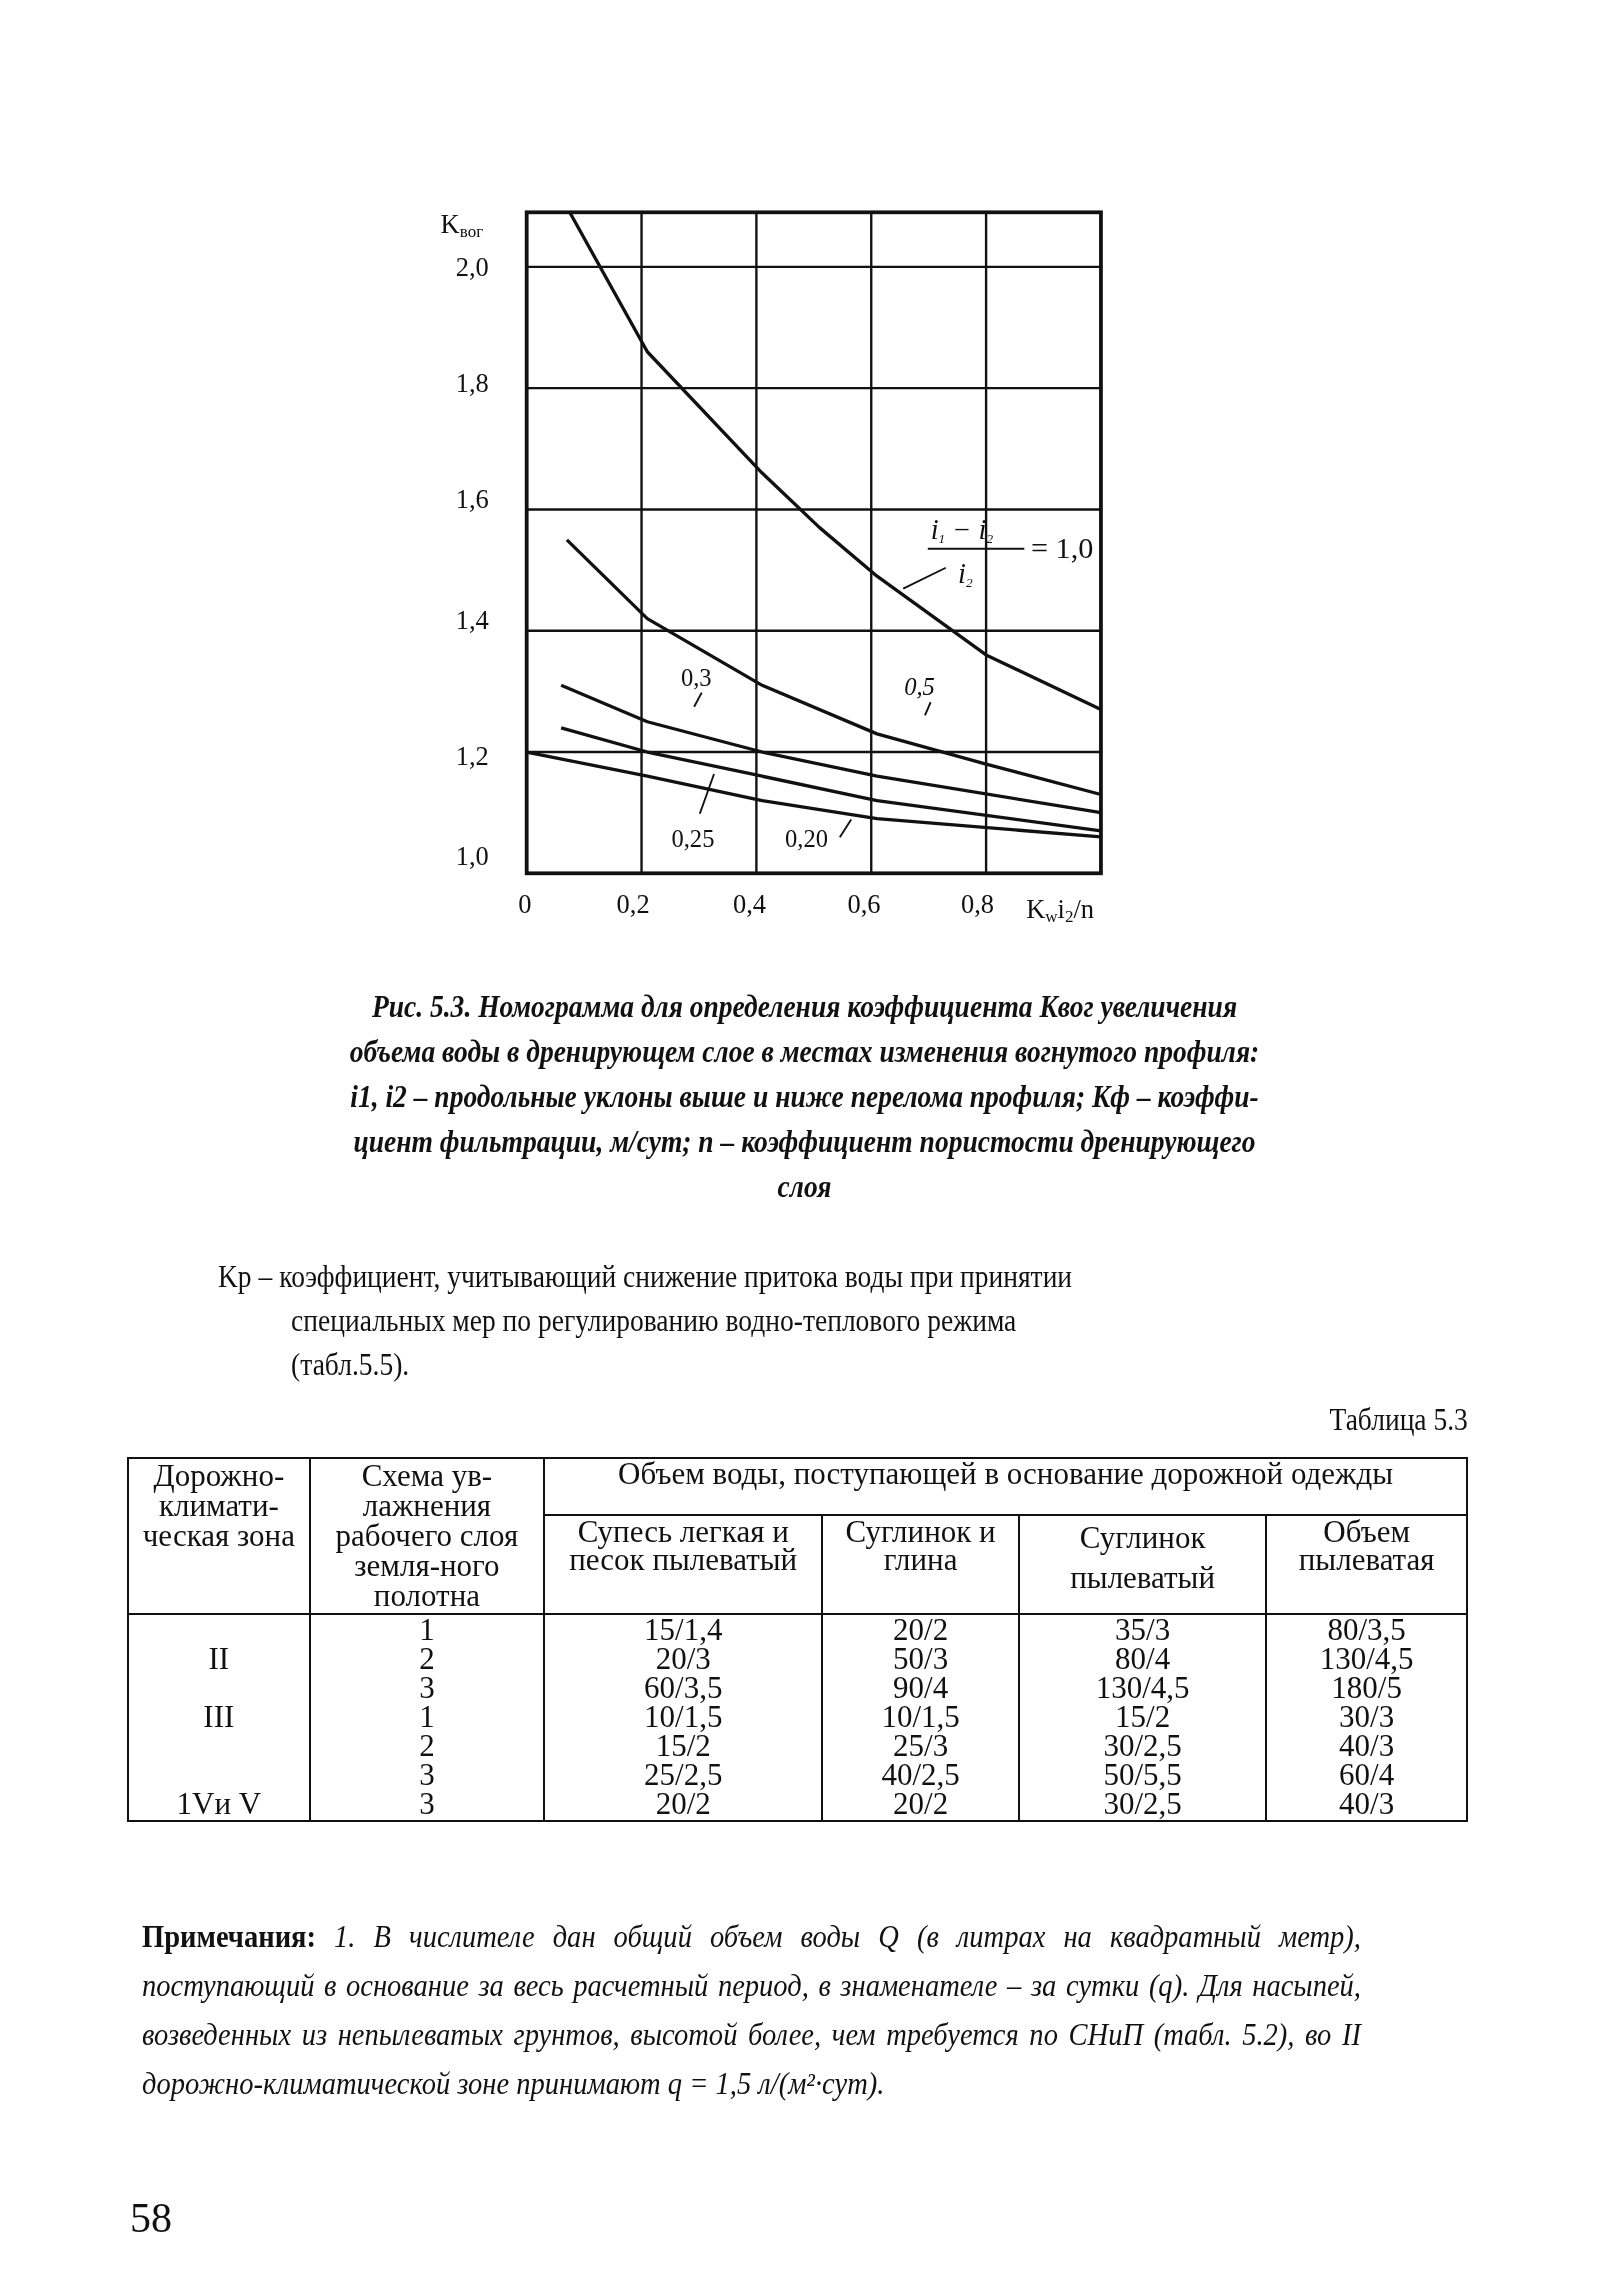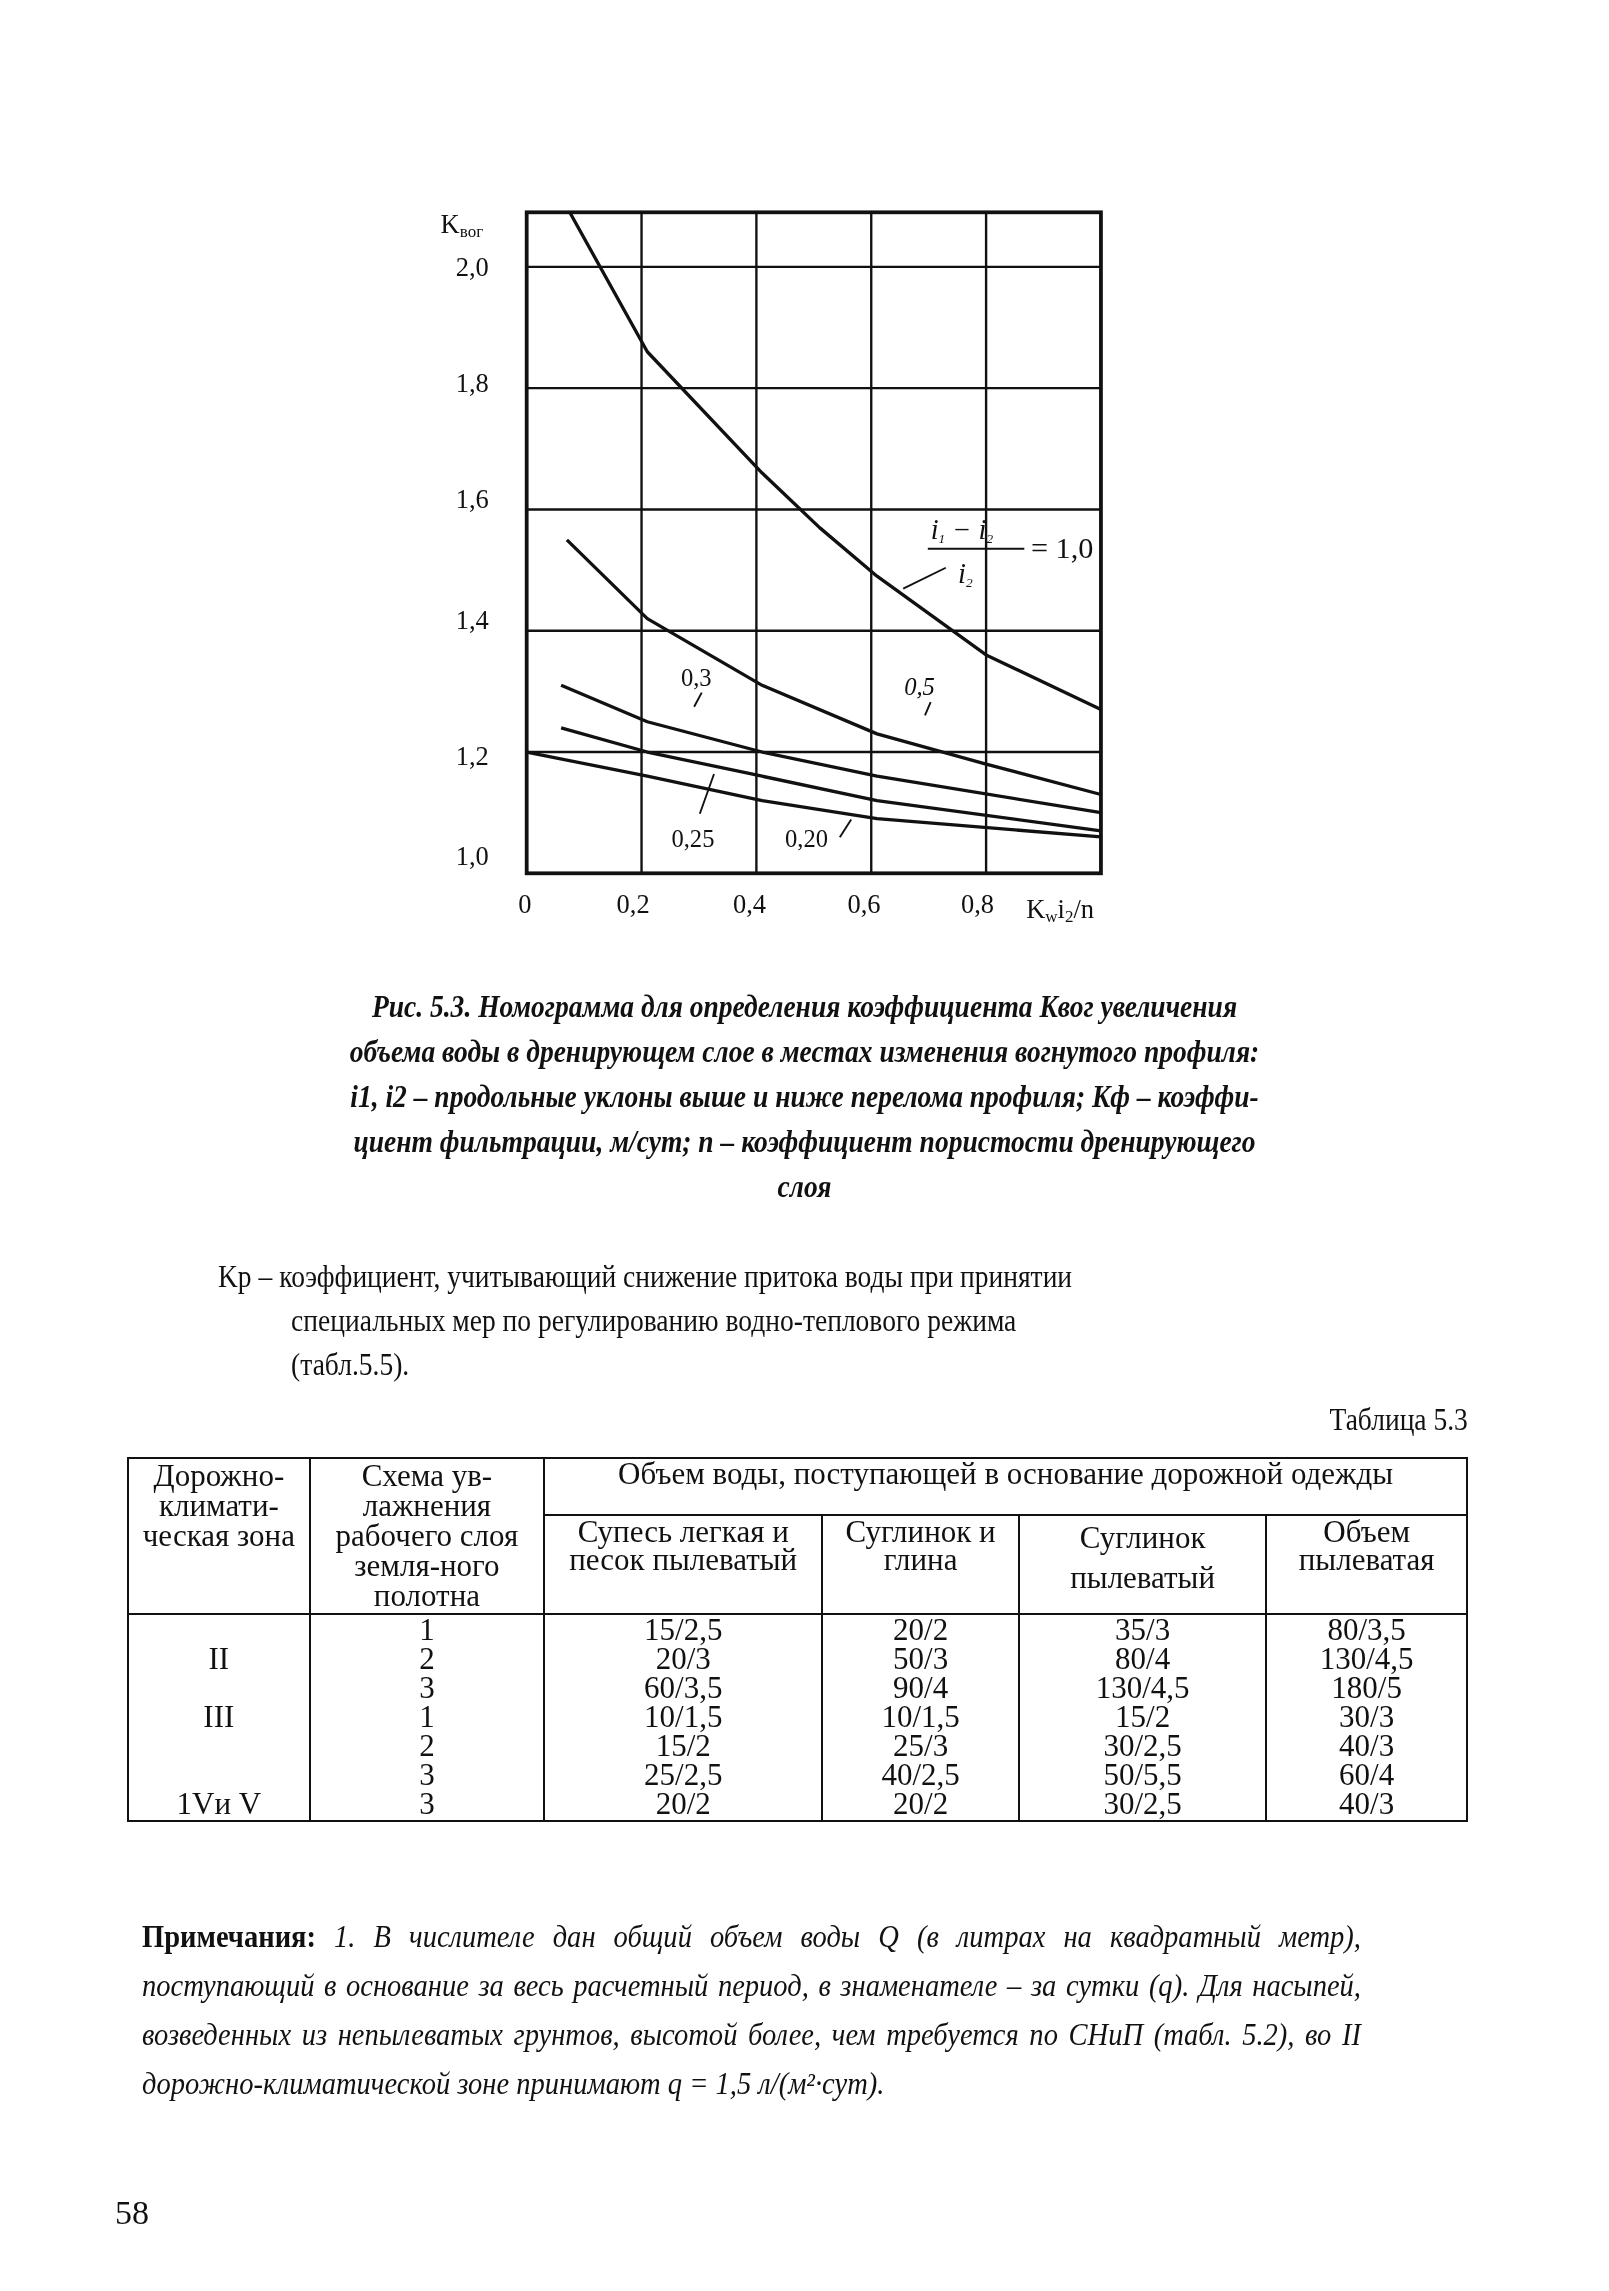--- a/index.html
+++ b/index.html
@@ -12,21 +12,21 @@
   .para .cont { padding-left:85px; display:block; }
   .tabcap { position:absolute; right:142px; top:1401px; font-size:32px; transform:scaleX(0.86); transform-origin:right top; }
   table.t { position:absolute; left:127px; top:1457px; width:1341px; border-collapse:collapse;
             font-size:31px; line-height:28px; }
   table.t td, table.t th { border:2.4px solid #111; text-align:center; vertical-align:top; font-weight:normal; padding:1.9px 1.9px; }
   table.t td.body { vertical-align:top; padding-top:0; line-height:29px; }
   .body div { white-space:nowrap; }
   .notes { position:absolute; left:142px; top:1912px; width:1325px; font-size:31px; line-height:49px; text-align:justify; transform:scaleX(0.92); transform-origin:left top; }
   .notes .lbl { font-weight:bold; font-style:normal; }
   .notes .txt { font-style:italic; }
-  .pagenum { position:absolute; left:115px; top:2194px; font-size:34px; }
+  .pagenum { position:absolute; left:130px; top:2194px; font-size:42px; }
 </style>
 </head>
 <body>
 
 <svg id="chart" viewBox="440 200 760 790" xmlns="http://www.w3.org/2000/svg">
   <g id="grid" stroke="#111" stroke-width="2.5" fill="none">
       <rect x="557" y="224.31000000000006" width="607" height="698.6899999999999" stroke-width="4"></rect>
       <line x1="678.4" y1="224.31000000000006" x2="678.4" y2="923"></line>
       <line x1="799.8" y1="224.31000000000006" x2="799.8" y2="923"></line>
       <line x1="921.2" y1="224.31000000000006" x2="921.2" y2="923"></line>
@@ -125,21 +125,21 @@
     <td class="body">
       <div>1</div>
       <div>2</div>
       <div>3</div>
       <div>1</div>
       <div>2</div>
       <div>3</div>
       <div>3</div>
     </td>
     <td class="body">
-      <div>15/2,5</div>
+      <div>15/1,4</div>
       <div>20/3</div>
       <div>60/3,5</div>
       <div>10/1,5</div>
       <div>15/2</div>
       <div>25/2,5</div>
       <div>20/2</div>
     </td>
     <td class="body">
       <div>20/2</div>
       <div>50/3</div>

